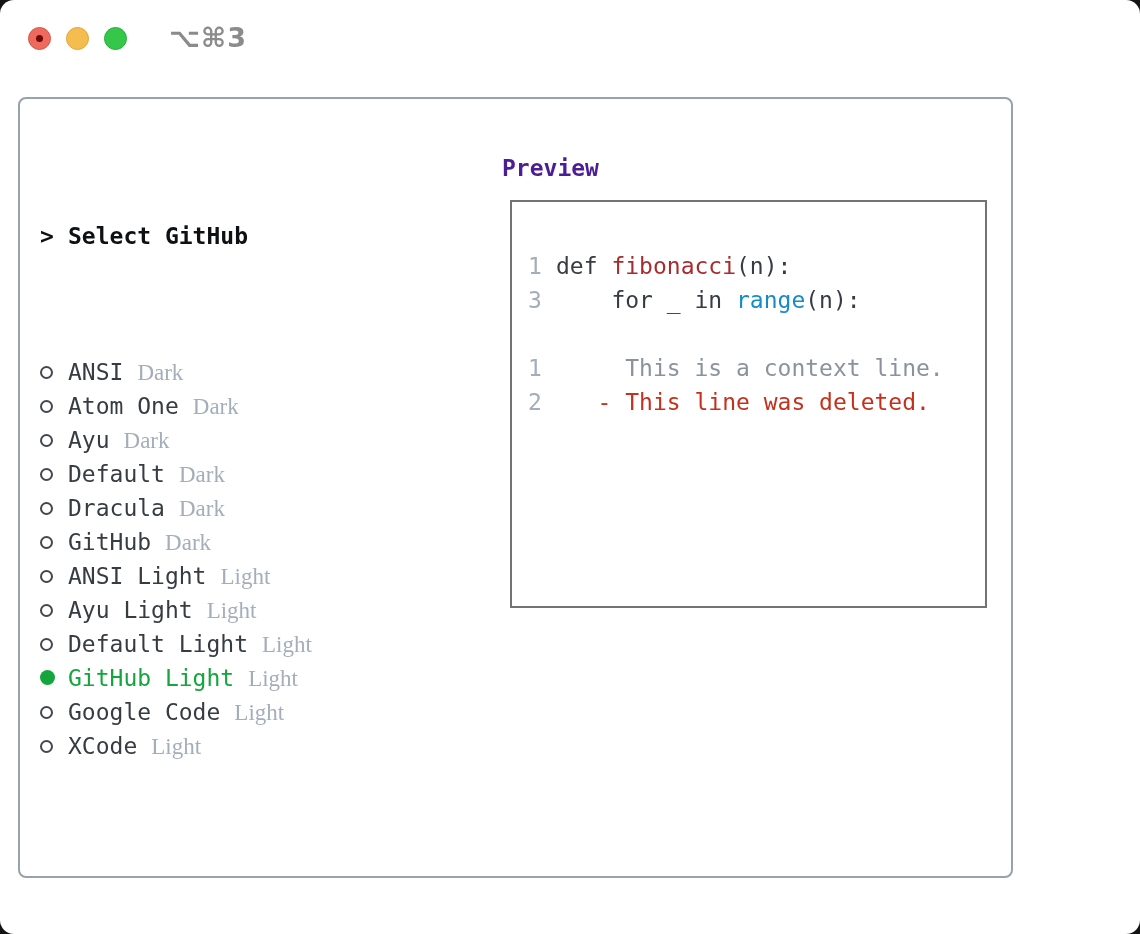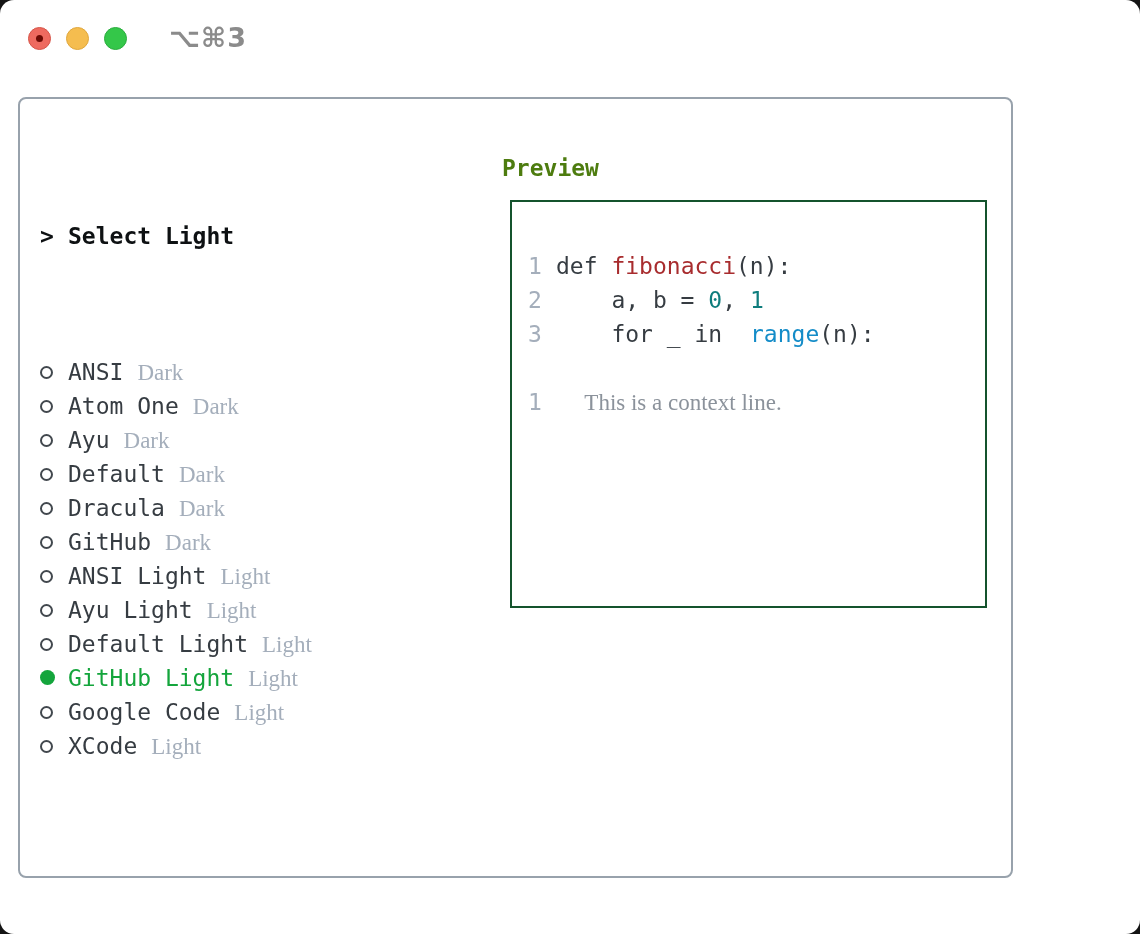--- a/index.html
+++ b/index.html
@@ -40,71 +40,71 @@
   .prefix { display:inline-block; width:28px; }
   .radio { display:inline-block; width:28px; }
   .ring {
     display:inline-block; width:13px; height:13px; box-sizing:border-box;
     border:2px solid #42484e; border-radius:50%; margin-bottom:1px;
   }
   .item.selected .ring { width:15px; height:15px; border:none; background:var(--accent_green); }
   .item.selected .name { color:var(--accent_green); }
   .tag { color:var(--muted_gray); margin-left:14px;font-family:Liberation Serif, serif; }
   
-  .preview-head { position:absolute; left:482px; top:52px; font-size:23px; line-height:34px; font-weight:bold; color:#4d7c0f; }
+  .preview-head { position:absolute; left:482px; top:52px; font-size:23px; line-height:34px; font-weight:bold; color:#4c1d95; }
   .preview-box {
     position:absolute; left:490px; top:101px; width:477px; height:408px;
-    border:2px solid #14532d; box-sizing:border-box;
+    border:2px solid #737373; box-sizing:border-box;
     padding:47px 0 0 16px; overflow:hidden;
   }
   .cline { height:34px; font-size:23px; line-height:34px; white-space:pre; }
   .lnum { display:inline-block; min-width:14px; margin-right:14px; color:var(--muted_gray); }
   .tok-code    { color:var(--text_dark); }
   .tok-func    { color:var(--func_red); }
   .tok-num     { color:var(--number_teal); }
-  .tok-builtin { color:var(--builtin_blue);margin-left:14px; }
-  .tok-ctx     { color:var(--context_gray);font-family:Liberation Serif, serif; }
+  .tok-builtin { color:var(--builtin_blue); }
+  .tok-ctx     { color:var(--context_gray); }
   .tok-del     { color:var(--diff_red); }
   .tok-add     { color:var(--diff_green); }
 </style>
 </head>
 <body>
 
 <div class="screen">
 
   <div class="titlebar">
     <span class="light light-close"></span>
     <span class="light light-min"></span>
     <span class="light light-max"></span>
     <span class="window-title">⌥⌘3</span>
   </div>
 
   <div class="panel">
 
     <div class="leftcol">
-      <div class="row hdr"><span class="prefix">&gt;</span><span>Select Light</span></div>
+      <div class="row hdr"><span class="prefix">&gt;</span><span>Select GitHub</span></div>
 
       <div id="theme-items"><div class="row item"><span class="radio"><span class="ring"></span></span><span class="name">ANSI</span><span class="tag">Dark</span></div><div class="row item"><span class="radio"><span class="ring"></span></span><span class="name">Atom One</span><span class="tag">Dark</span></div><div class="row item"><span class="radio"><span class="ring"></span></span><span class="name">Ayu</span><span class="tag">Dark</span></div><div class="row item"><span class="radio"><span class="ring"></span></span><span class="name">Default</span><span class="tag">Dark</span></div><div class="row item"><span class="radio"><span class="ring"></span></span><span class="name">Dracula</span><span class="tag">Dark</span></div><div class="row item"><span class="radio"><span class="ring"></span></span><span class="name">GitHub</span><span class="tag">Dark</span></div><div class="row item"><span class="radio"><span class="ring"></span></span><span class="name">ANSI Light</span><span class="tag">Light</span></div><div class="row item"><span class="radio"><span class="ring"></span></span><span class="name">Ayu Light</span><span class="tag">Light</span></div><div class="row item"><span class="radio"><span class="ring"></span></span><span class="name">Default Light</span><span class="tag">Light</span></div><div class="row item selected"><span class="radio"><span class="ring"></span></span><span class="name">GitHub Light</span><span class="tag">Light</span></div><div class="row item"><span class="radio"><span class="ring"></span></span><span class="name">Google Code</span><span class="tag">Light</span></div><div class="row item"><span class="radio"><span class="ring"></span></span><span class="name">XCode</span><span class="tag">Light</span></div></div>
 
       <div class="row blank"></div>
 
       
 
       
 
       
     </div>
 
     <div class="preview-head">Preview</div>
 
     <div class="preview-box">
       <div id="code-lines">
           <div class="cline"><span class="lnum">1</span><span class="tok-code">def </span><span class="tok-func">fibonacci</span><span class="tok-code">(n):</span></div>
-          <div class="cline"><span class="lnum">2</span><span class="tok-code">    a, b = </span><span class="tok-num">0</span><span class="tok-code">, </span><span class="tok-num">1</span></div>
           <div class="cline"><span class="lnum">3</span><span class="tok-code">    for _ in </span><span class="tok-builtin">range</span><span class="tok-code">(n):</span></div>
           <div class="cline"><span class="lnum"></span></div>
           <div class="cline"><span class="lnum">1</span><span class="tok-ctx">     This is a context line.</span></div>
+          <div class="cline"><span class="lnum">2</span><span class="tok-del">   - This line was deleted.</span></div>
         </div>
     </div>
 
   </div>
 
 </div>
 
 </body></html>

